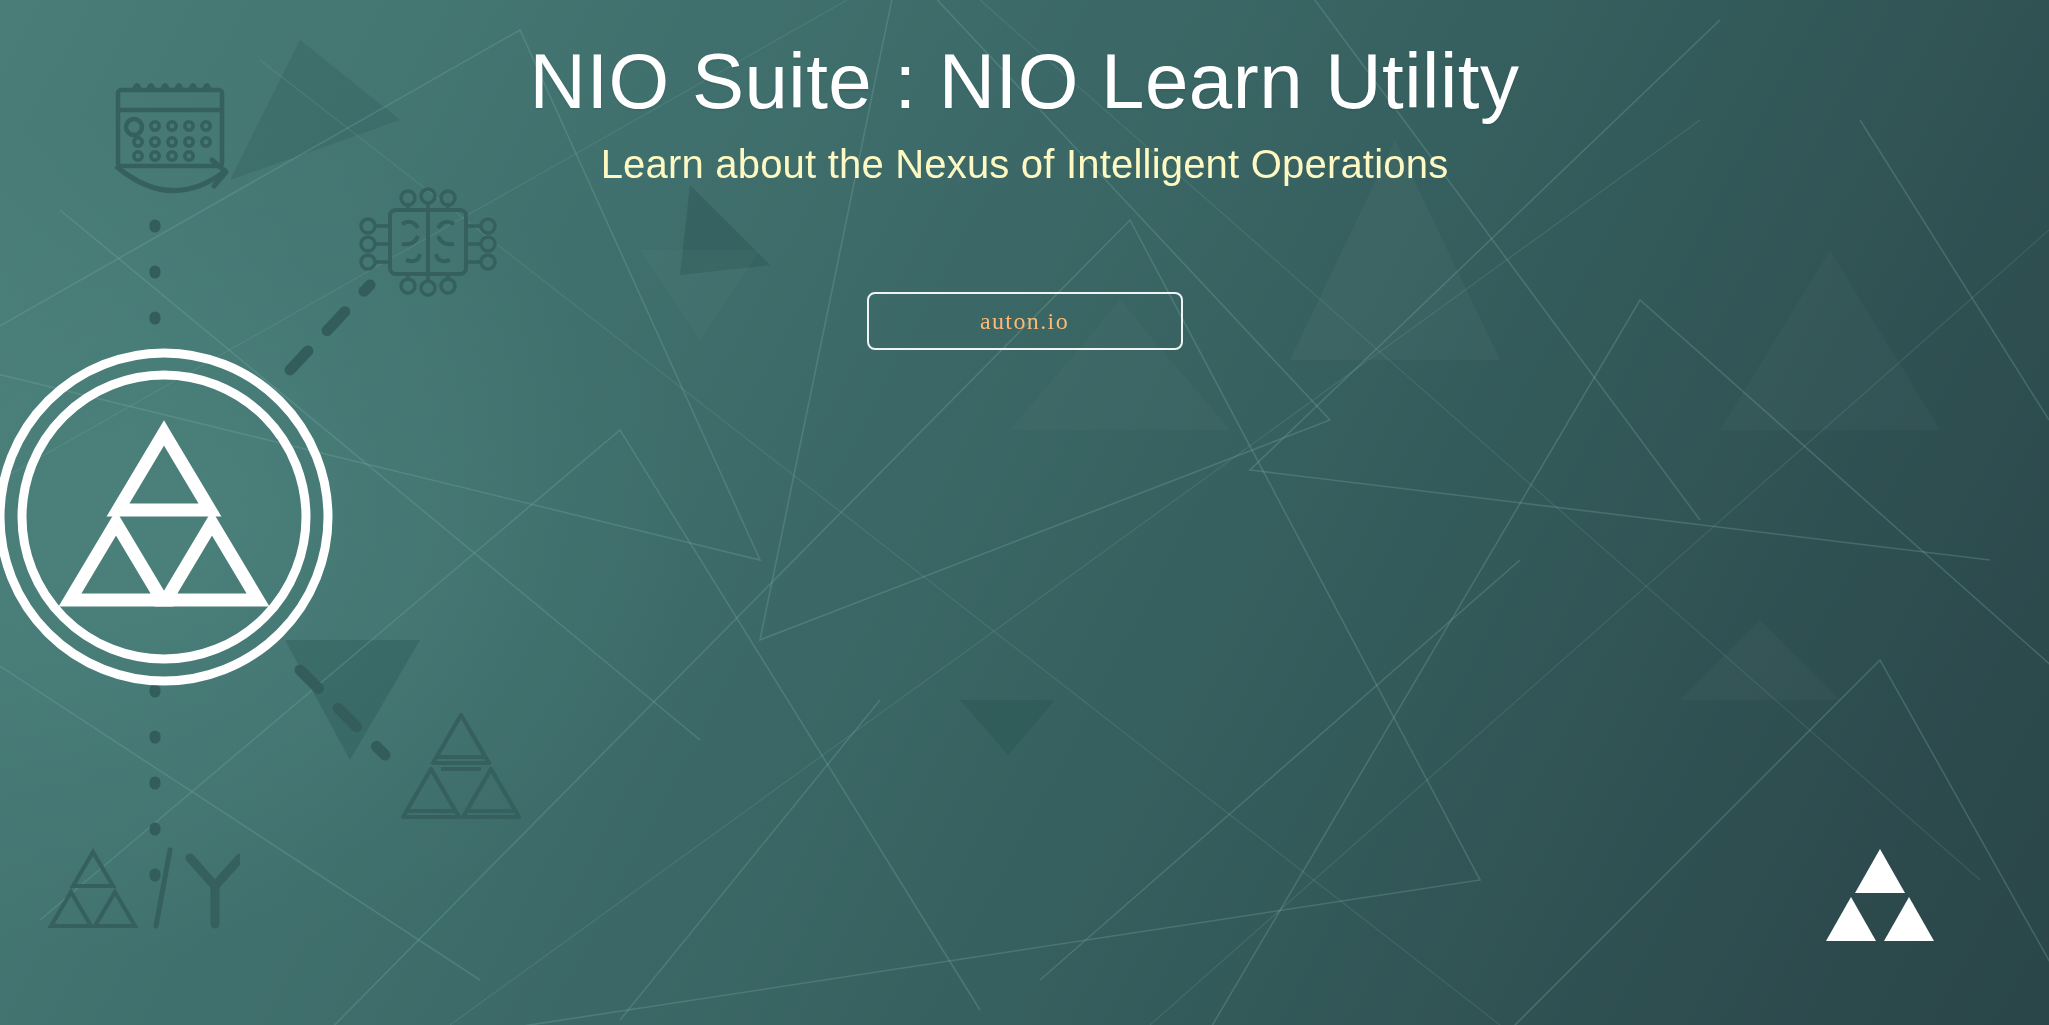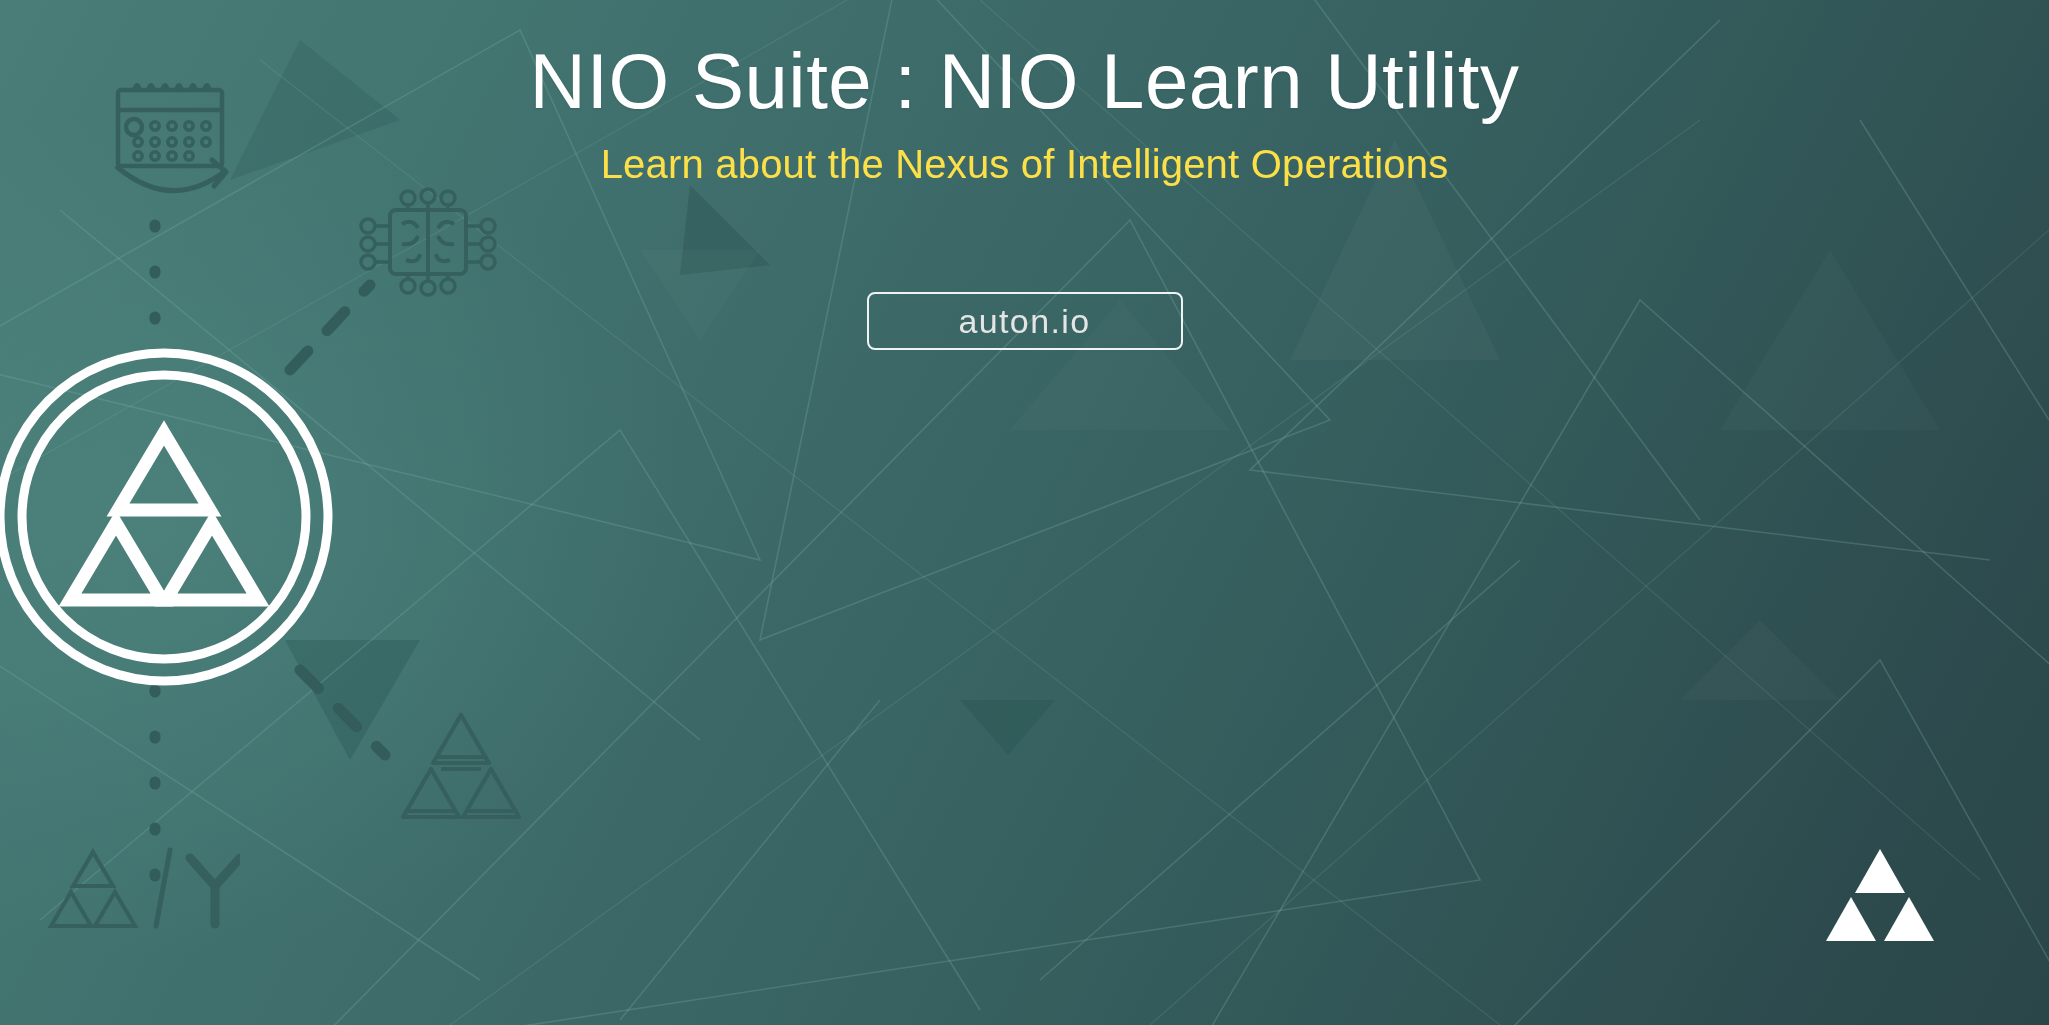--- a/index.html
+++ b/index.html
@@ -48,38 +48,38 @@
     margin-top:42px;
     color:#ffffff;
     font-size:78px;line-height:1;
     font-weight:300;letter-spacing:.5px;
     font-family:"Liberation Sans", sans-serif;
     white-space:nowrap;
     text-shadow:0 1px 2px rgba(20,50,50,.18);
   }
   .subtitle{
     margin-top:24px;
-    color:#fde047;
+    color:#fef9c3;
     font-size:40px;line-height:1;
     font-weight:300;letter-spacing:.2px;
     font-family:"Liberation Sans", sans-serif;
     white-space:nowrap;
   }
   .cta{
     margin-top:108px;
     width:316px;height:58px;
     border:2px solid rgba(255,255,255,.92);
     border-radius:8px;
     display:flex;align-items:center;justify-content:center;
     background:transparent;
     box-sizing:border-box;
   }
   .cta-label{
-    color:#e5e5e5;font-size:34px;letter-spacing:1.4px;font-weight:400;
-    font-family:Liberation Sans, sans-serif;
+    color:#fdba74;font-size:24px;letter-spacing:1.4px;font-weight:400;
+    font-family:Liberation Serif, serif;
   }
 
   
   .corner-mark{position:absolute;right:113px;bottom:83px;width:112px;height:95px;}
 </style>
 </head>
 <body>
 
 <div id="stage">
 

